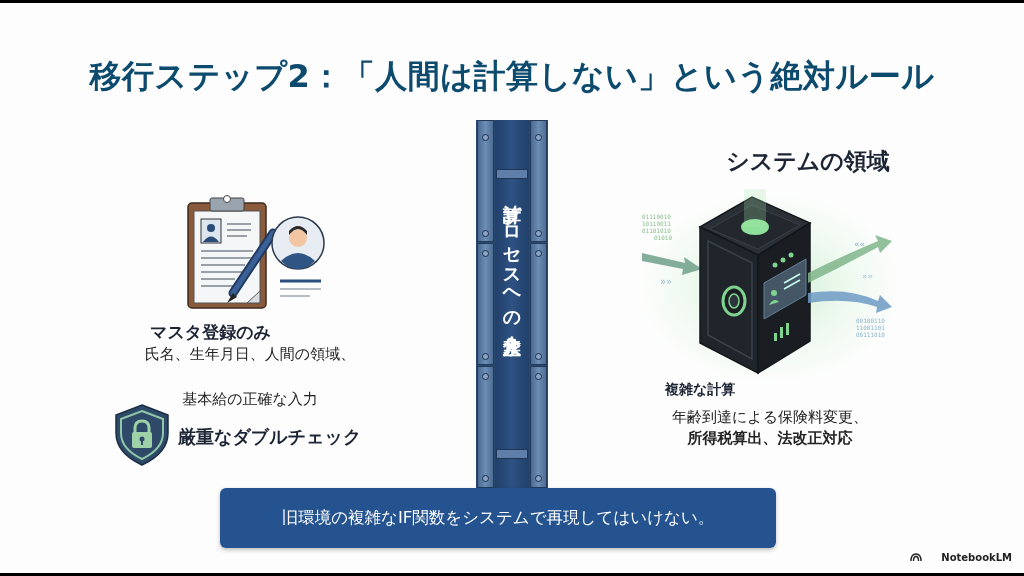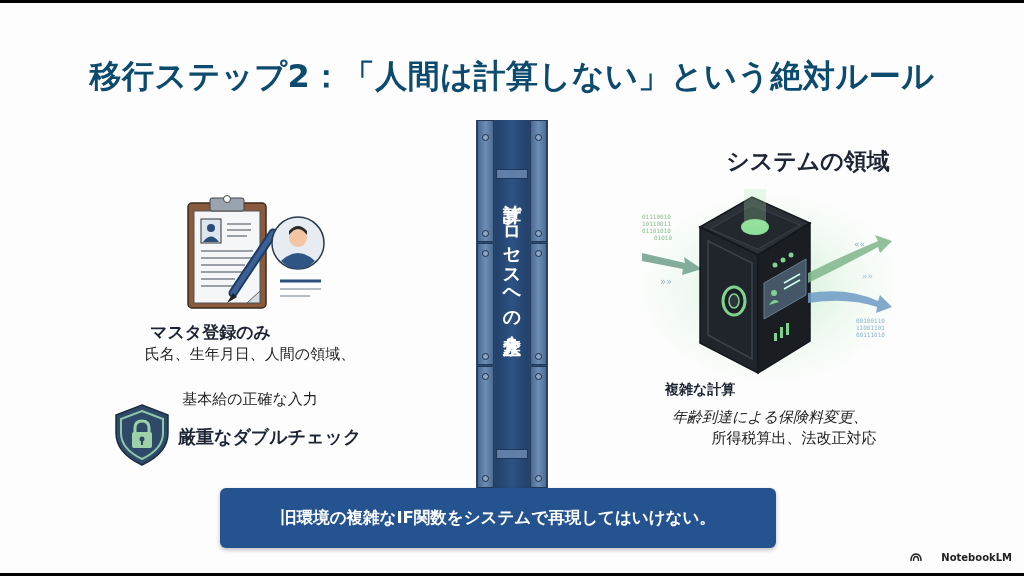--- a/index.html
+++ b/index.html
@@ -49,21 +49,21 @@
   .pillar-text {
     position: absolute; left: 19px; top: 70px; width: 34px;
     writing-mode: vertical-rl; text-orientation: upright;
     color: #fff; font-weight: bold; font-size: 18px; line-height: 34px;
     letter-spacing: 1px;
   }
   .banner {
     position: absolute; left: 220px; top: 485px; width: 556px; height: 60px;
     background: #245390; border-radius: 6px;
     box-shadow: 0 2px 4px rgba(0,0,0,0.25);
-    color: #fff; font-size: 16.5px; font-weight: bold; text-align: center;
+    color: #fff; font-size: 16.5px; font-weight: normal; text-align: center;
     display: flex; flex-direction: column; justify-content: center; line-height: 24px;
   }
   .brand {
     position: absolute; right: 12px; top: 549px; font-size: 10px; color: #222;
     display: flex; align-items: center; gap: 19px; font-weight: bold;
   }
   .glow {
     position: absolute; left: 640px; top: 190px; width: 260px; height: 190px;
     background: radial-gradient(ellipse at center, rgba(150,220,160,0.45) 0%, rgba(200,240,205,0.25) 45%, rgba(255,255,255,0) 72%);
   }
@@ -198,22 +198,22 @@
       <text x="222" y="96" font-size="9" fill="#a8c3d6">»»</text>
       <g font-size="6" fill="#8fb4cf" font-family="DejaVu Sans Mono, monospace">
         <text x="216" y="140">00100110</text>
           <text x="216" y="147">11001101</text>
           <text x="216" y="154">00111010</text>
       </g>
     </svg>
   </div>
 
   <div class="sub" style="left:665px; top:378px; width:210px; font-size:14px;">複雑な計算</div>
-  <div class="body-text" style="left:630px; top:404px; width:280px;font-style:italic;">年齢到達による保険料変更、</div>
-  <div class="body-text" style="left:654px; top:425px; width:280px;">所得税算出、法改正対応</div>
+  <div class="body-text" style="left:630px; top:404px; width:280px;">年齢到達による保険料変更、</div>
+  <div class="body-text" style="left:630px; top:425px; width:280px;font-weight:bold;">所得税算出、法改正対応</div>
 
   <div class="banner">
     <div>旧環境の複雑なIF関数をシステムで再現してはいけない。</div>
   </div>
 
   <div class="brand">
     <svg width="12" height="9" viewBox="0 0 12 9">
       <path d="M1 8 Q1 1 6 1 Q11 1 11 8" fill="none" stroke="#222" stroke-width="1.4"></path>
       <path d="M3.5 8 Q3.5 3.5 6 3.5 Q8.5 3.5 8.5 8" fill="none" stroke="#222" stroke-width="1.4"></path>
     </svg>

